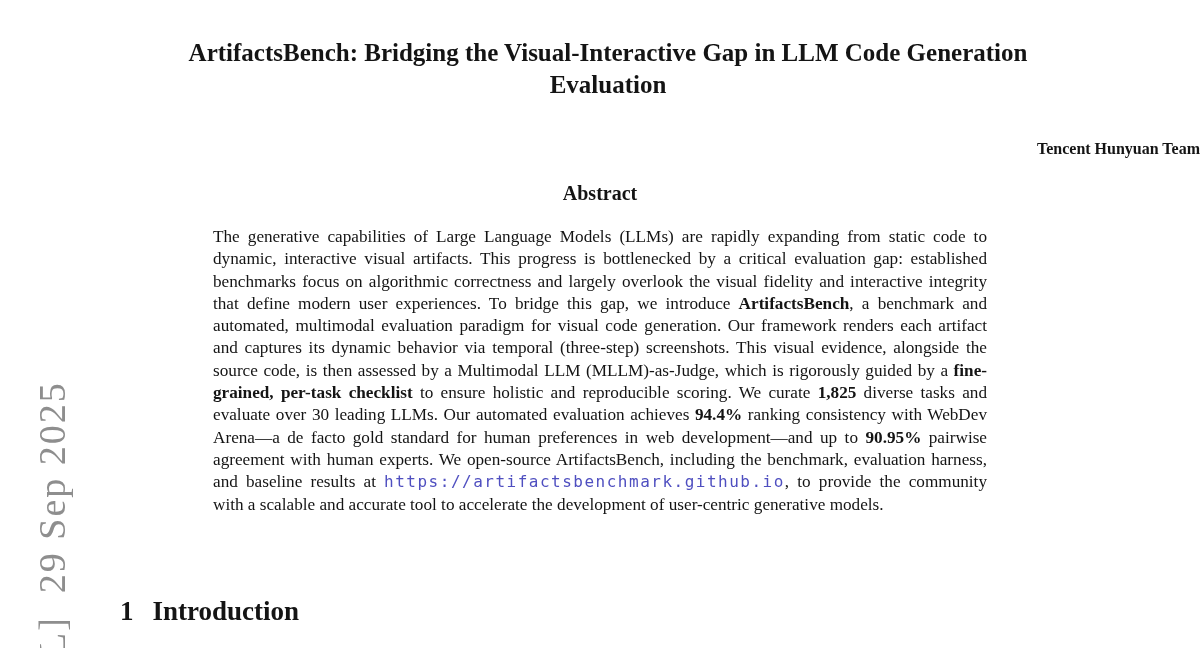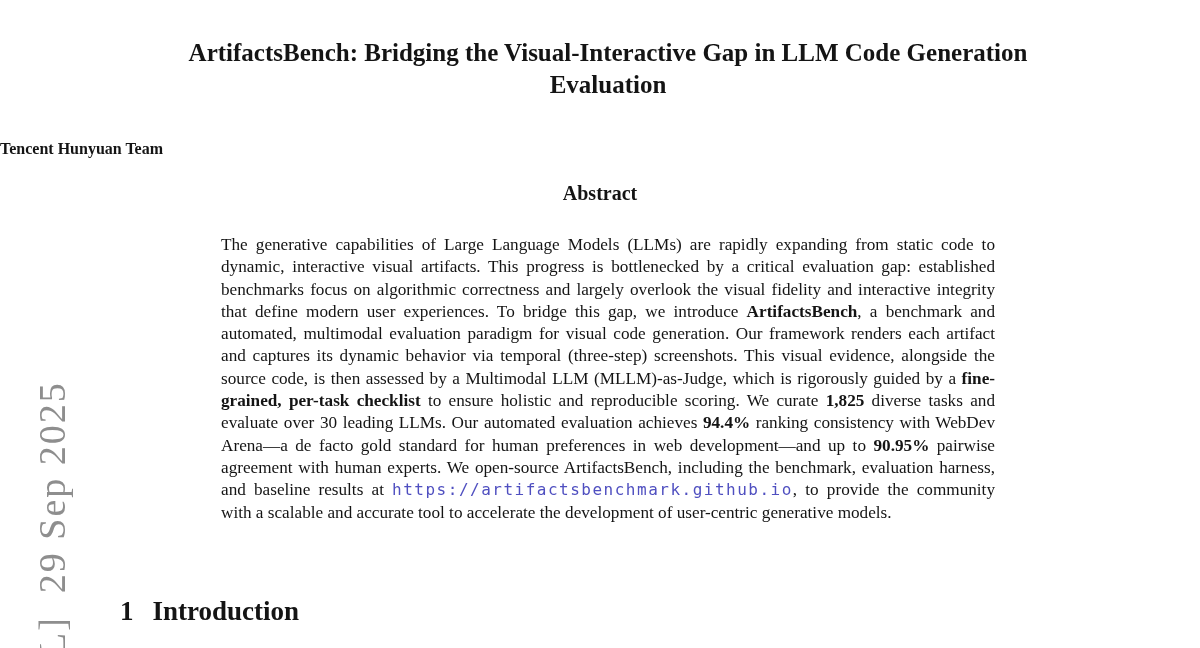--- a/index.html
+++ b/index.html
@@ -43,40 +43,40 @@
     text-align: center;
     font-size: 25px;
     line-height: 32px;
     font-weight: bold;
   }
   .author {
     position: absolute;
     top: 140px;
     left: 0;
     width: 100%;
-    text-align: left;
+    text-align: right;
     font-size: 16px;
     font-weight: bold;
   }
   .abstract-heading {
     position: absolute;
     top: 182px;
     left: 0;
     width: 100%;
     margin: 0;
     text-align: center;
     font-size: 20px;
     font-weight: bold;
   }
   .abstract {
     position: absolute;
     top: 226px;
     left: 213px;
     width: 774px;
-    margin: 8px;
+    margin: 0;
     font-size: 17.2px;
     line-height: 22.3px;
     text-align: justify;
   }
   .seg-bold { font-weight: bold; }
   a.seg-link {
     font-family: "DejaVu Sans Mono", monospace;
     font-size: 16px;
     letter-spacing: 1.5px;
     color: var(--link-color);

